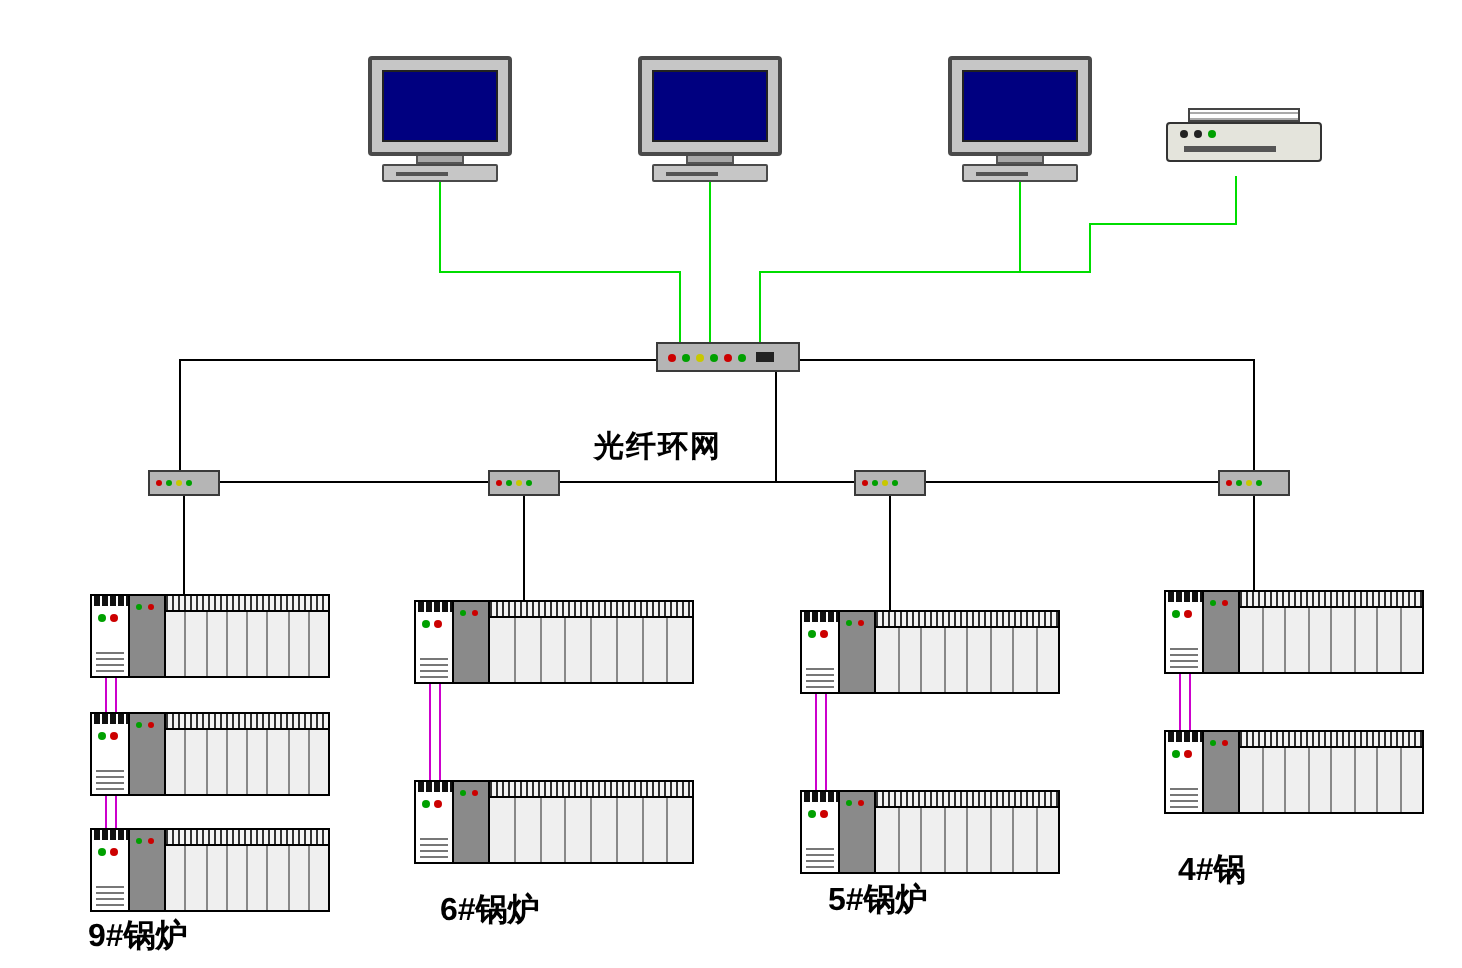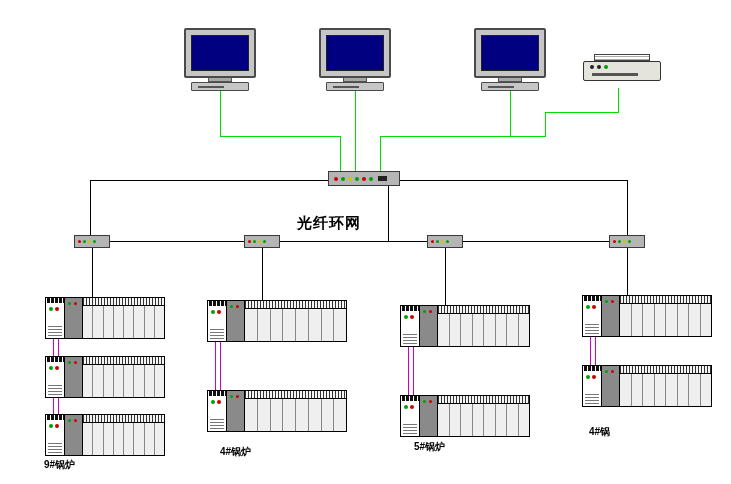--- a/index.html
+++ b/index.html
@@ -3,21 +3,21 @@
 <meta charset="utf-8">
 <style>
   *{margin:0;padding:0;box-sizing:border-box;}
   html,body{background:#ffffff;}
   body{font-family:"Liberation Sans","DejaVu Sans",sans-serif;}
   .canvas{position:relative;width:731px;height:484px;background:#fff;overflow:hidden;text-align:right;}
   .wires{position:absolute;left:0;top:0;z-index:1;}
   .device{position:absolute;z-index:2;}
   .lbl{position:absolute;z-index:3;font-weight:bold;color:#000;white-space:nowrap;}
   .lbl.net{font-size:15px;letter-spacing:1px;}
-  .lbl.station{font-size:10px;}
+  .lbl.station{font-size:16px;}
 
   
   .monitor{width:72px;}
   .mon-bezel{width:72px;height:50px;background:#c6c6c6;border:2px solid #4a4a4a;border-radius:2px;padding:5px;}
   .mon-screen{width:100%;height:100%;background:#000080;border:1px solid #222;}
   .mon-neck{width:24px;height:4px;background:#a8a8a8;border:1px solid #555;border-top:none;margin:0 auto;}
   .mon-base{width:58px;height:9px;background:#c6c6c6;border:1px solid #4a4a4a;margin:0 auto;border-radius:1px;position:relative;}
   .mon-base::after{content:"";position:absolute;left:6px;top:3px;width:26px;height:2px;background:#555;}
 
   
@@ -397,17 +397,17 @@
           <i></i>
           <i></i>
           <i></i>
           <i></i>
         </div>
       </div>
   </div>
 
   <div class="lbl net" style="left:297px;top:214px">光纤环网</div>
   <div class="lbl station" style="left:44px;top:458px">9#锅炉</div>
-  <div class="lbl station" style="left:220px;top:445px">4#锅炉</div>
+  <div class="lbl station" style="left:220px;top:445px">6#锅炉</div>
   <div class="lbl station" style="left:414px;top:440px">5#锅炉</div>
   <div class="lbl station" style="left:589px;top:425px">4#锅</div>
 
 </div>
 
 </body></html>

